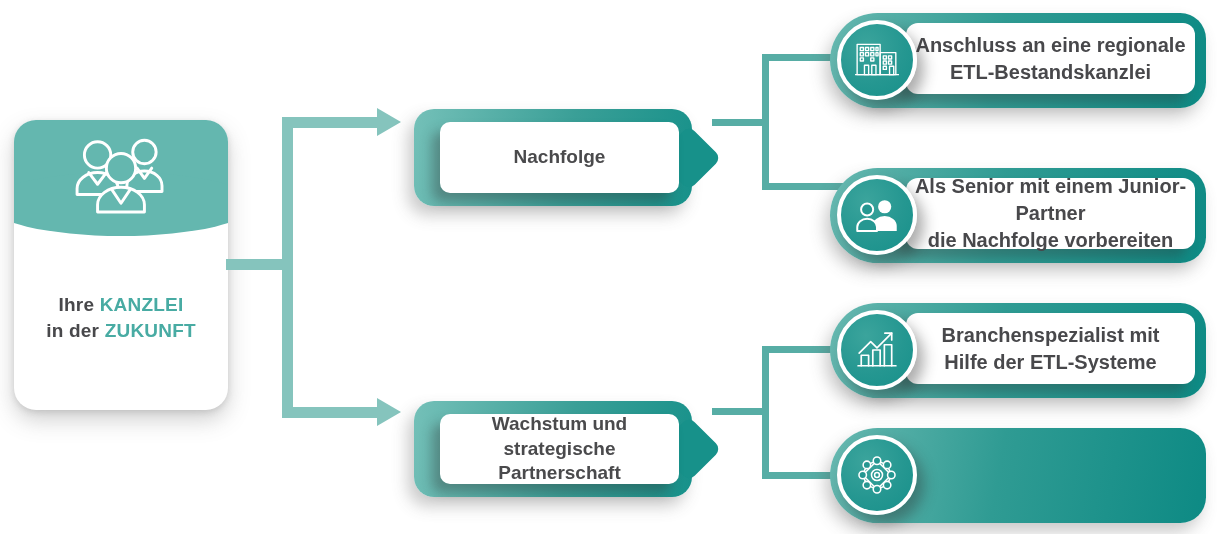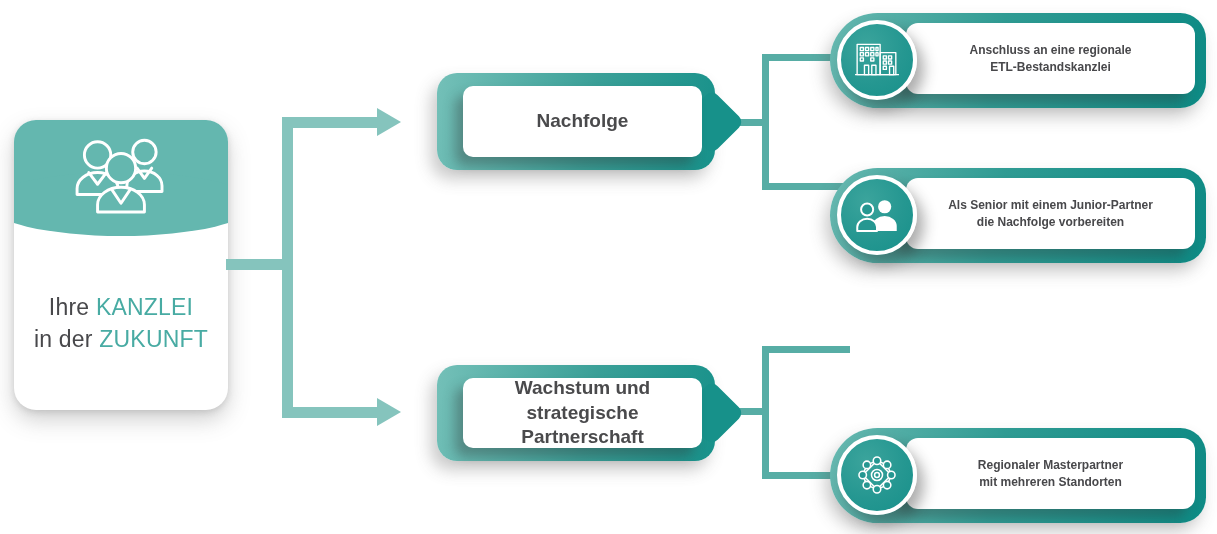--- a/index.html
+++ b/index.html
@@ -17,37 +17,38 @@
   .card-header{
     position:absolute;left:0;top:0;width:100%;height:100px;background:#64b7af;
   }
   .card-header::after{
     content:"";position:absolute;left:-12%;width:124%;height:64px;bottom:-16px;
     background:#64b7af;border-radius:50%;
   }
   .card-header svg{position:absolute;left:50%;top:54%;transform:translate(-50%,-50%);z-index:2;}
   .card-title{
     position:absolute;left:0;right:0;top:172px;text-align:center;
-    font-size:23px;font-weight:400;line-height:1.38;color:#48484b;letter-spacing:.2px;
+    font-size:19px;font-weight:700;line-height:1.38;color:#48484b;letter-spacing:.2px;
   }
   .t-teal{color:#48aba3;}
   .t-dark{color:#48484b;}
   
   .line{position:absolute;background:#85c4bd;}
   .line2{position:absolute;background:#57ada5;}
   .arrowhead{
     position:absolute;width:0;height:0;
     border-top:14px solid transparent;border-bottom:14px solid transparent;
     border-left:24px solid #85c4bd;
   }
   
   .branch{
-    position:absolute;left:437px;width:278px;height:97px;border-radius:20px;
+    position:absolute;left:414px;width:278px;height:97px;border-radius:20px;
     background:linear-gradient(100deg,#74c0b8 0%,#3a9f97 55%,#17918a 100%);
     box-shadow:-6px 9px 16px rgba(80,80,80,.30);
+    margin-top:36px;
   }
   .branch-tip{
     position:absolute;right:-20px;top:50%;width:46px;height:46px;margin-top:-23px;
     background:#17918a;border-radius:8px;transform:rotate(45deg);z-index:1;
   }
   .branch-label-box{
     position:absolute;left:26px;right:13px;top:13px;bottom:13px;z-index:2;
     background:#ffffff;border-radius:10px;
     box-shadow:-8px 9px 12px rgba(50,50,50,.35);
     display:flex;align-items:center;justify-content:center;
@@ -63,21 +64,21 @@
     background:linear-gradient(100deg,#67b8b0 0%,#2f9b93 45%,#0d8a84 100%);
     box-shadow:-5px 9px 16px rgba(80,80,80,.30);
   }
   .item-text-box{
     position:absolute;left:76px;right:11px;top:10px;bottom:14px;
     background:#ffffff;border-radius:12px;
     box-shadow:-8px 9px 12px rgba(50,50,50,.32);
     display:flex;align-items:center;justify-content:center;z-index:1;
   }
   .item-text{
-    font-size:12px;font-weight:700;color:#48484b;text-align:center;
+    font-size:20px;font-weight:700;color:#48484b;text-align:center;
     line-height:1.35;white-space:pre-line;
   }
   .item-circle{
     position:absolute;left:7px;top:7px;width:72px;height:72px;border-radius:50%;
     background:radial-gradient(circle at 35% 30%,#3ba49c 0%,#259791 55%,#17908a 100%);
     border:4px solid #ffffff;z-index:2;
     box-shadow:7px 9px 14px rgba(40,40,40,.38);
     display:flex;align-items:center;justify-content:center;
   }
 </style>
@@ -175,26 +176,38 @@
           <path d="M16 30 v-4.5 a11 9 0 0 1 22 0 V30 z"></path>
         </g>
         <g fill="#259791" stroke="#ffffff" stroke-width="1.8" stroke-linejoin="round">
           <circle cx="11" cy="10.5" r="5.5"></circle>
           <path d="M2 30 v-3.5 a9 7.5 0 0 1 18 0 V30 z"></path>
         </g>
       </svg>
     </div>
   </div>
 
+  <div class="item" style="top:303px;">
+    <div class="item-text-box">
+      <div class="item-text">Branchenspezialist mit
+Hilfe der ETL-Systeme</div>
+    </div>
+    <div class="item-circle">
+      <svg width="42" height="38" viewBox="0 0 40 36" stroke="#ffffff" stroke-width="1.6" fill="none" stroke-linejoin="round" stroke-linecap="round">
+        <path d="M5 33 V23 h7 v10"></path>
+        <path d="M16 33 V18 h7 v15"></path>
+        <path d="M27 33 V13 h7 v20"></path>
+        <path d="M2 33 h36"></path>
+        <path d="M3 21 L14 10 l6 6 L34 2"></path>
+        <path d="M27.5 2 H34 v6.5"></path>
+      </svg>
+    </div>
+  </div>
 
   <div class="item" style="top:428px;">
-    <div class="item-text-box">
-      <div class="item-text">Regionaler Masterpartner
-mit mehreren Standorten</div>
-    </div>
     <div class="item-circle">
       <svg width="44" height="44" viewBox="0 0 40 40" stroke="#ffffff" stroke-width="1.4" fill="none" stroke-linejoin="round">
         <path d="M20 7 L29.2 10.8 L33 20 L29.2 29.2 L20 33 L10.8 29.2 L7 20 L10.8 10.8 Z"></path>
         <path d="M20 7 L33 20 L20 33 L7 20 Z"></path>
         <g fill="#259791">
           <circle cx="20" cy="7" r="3.4"></circle>
           <circle cx="29.2" cy="10.8" r="3.4"></circle>
           <circle cx="33" cy="20" r="3.4"></circle>
           <circle cx="29.2" cy="29.2" r="3.4"></circle>
           <circle cx="20" cy="33" r="3.4"></circle>

